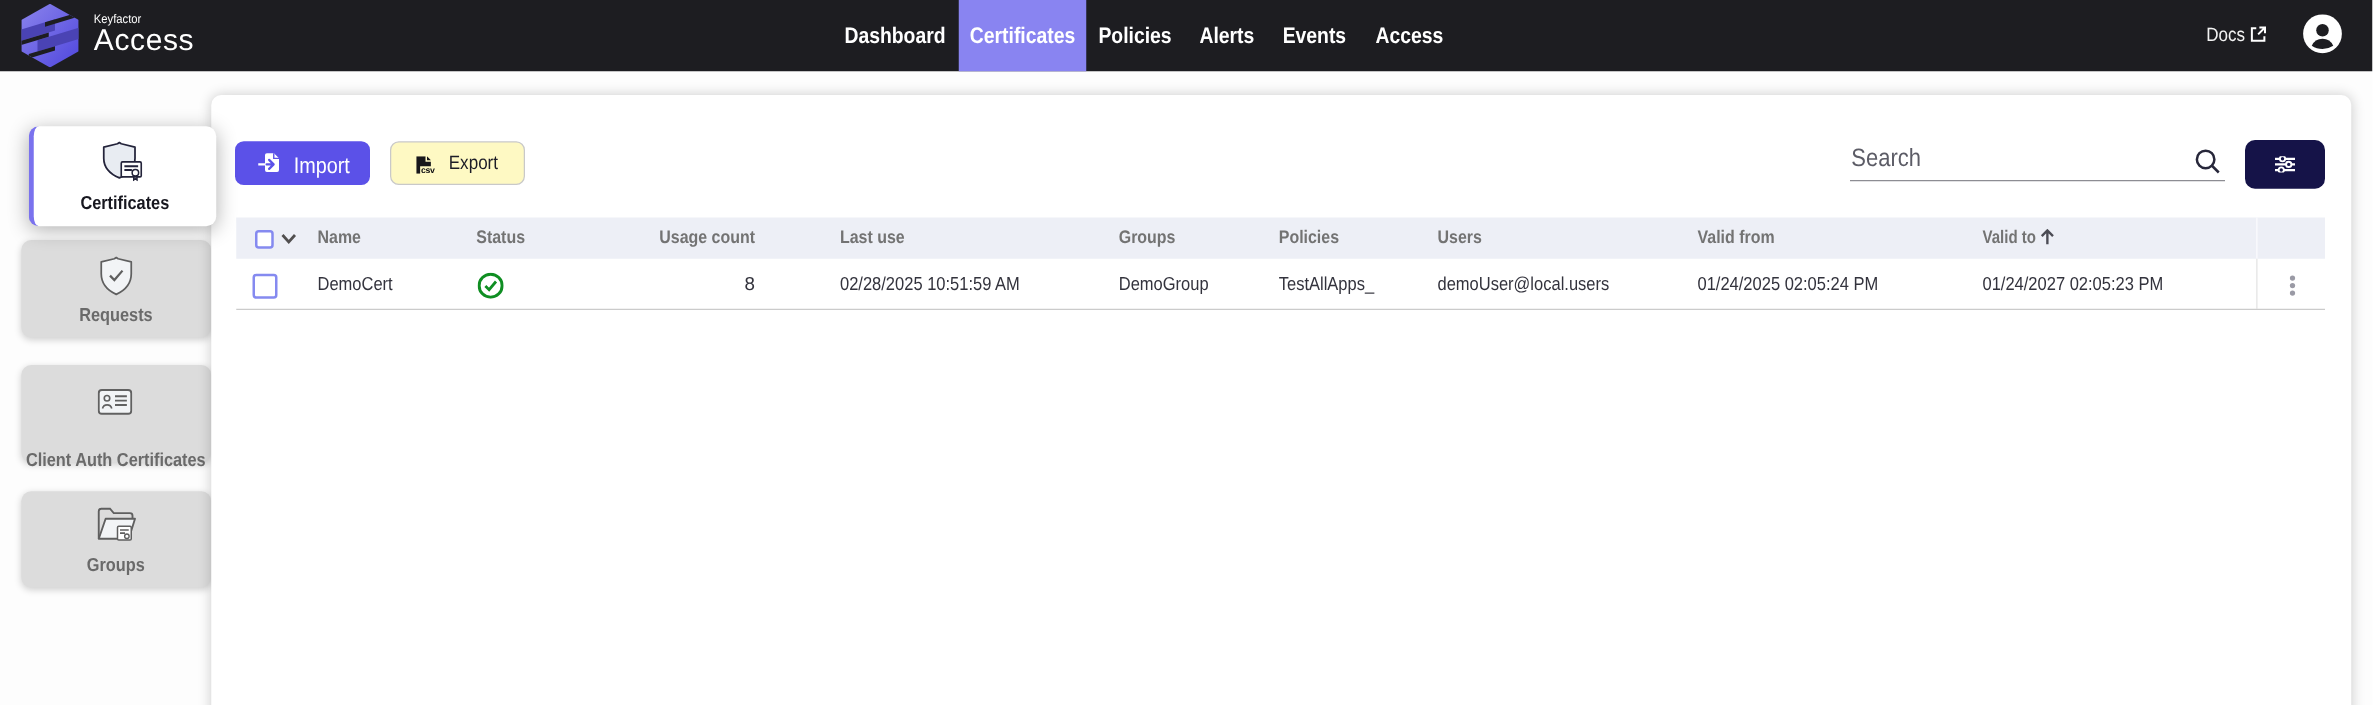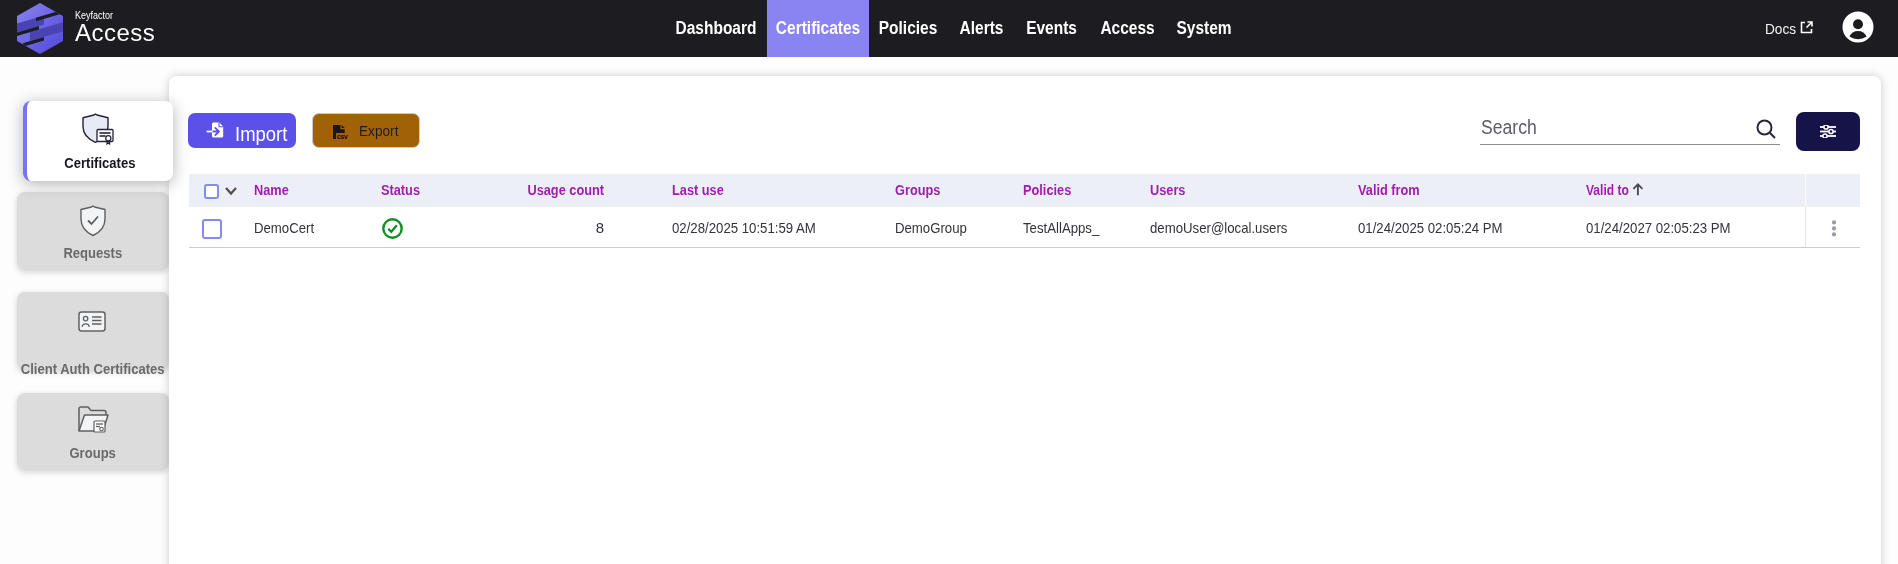--- a/index.html
+++ b/index.html
@@ -27,31 +27,31 @@
   .scard-active { position:absolute; left:23px; top:101px; width:150px; height:80px; background:#fff;
                   border-radius:8px; border-left:4px solid #7a72ee; box-shadow:0 3px 16px rgba(0,0,0,0.3);
                   z-index:30; text-align:center; color:#17171f; font-weight:700; font-size:15px; }
 
   
   .panel { position:absolute; left:169px; top:76px; width:1712px; height:520px; background:#fff;
            border-radius:8px; box-shadow:0 0 10px rgba(0,0,0,0.20); z-index:20; }
 
   
   .btn-import { position:absolute; left:188px; top:113px; width:108px; height:35px; background:#5b51e8;
-                border-radius:7px; z-index:25; color:#fff; font-size:21px; }
-  .btn-export { position:absolute; left:312px; top:113px; width:108px; height:35px; background:#a16207;
+                border-radius:7px; z-index:25; color:#fff; font-size:18px; }
+  .btn-export { position:absolute; left:312px; top:113px; width:108px; height:35px; background:#fef9c3;
                 border:1px solid #c9c9c9; border-radius:7px; z-index:25; color:#1d1d27; font-size:15.5px; }
   .search-ph { position:absolute; left:1481px; top:116px; font-size:20px; color:#5c5c66; z-index:25; }
   .search-line { position:absolute; left:1480px; top:144px; width:300px; height:1px; background:#8d8d93; z-index:25; }
   .btn-filter { position:absolute; left:1796px; top:112px; width:64px; height:39px; background:#151348;
                 border-radius:8px; z-index:25; }
 
   
   .thead { position:absolute; left:189px; top:174px; width:1671px; height:33px; background:#edeff6; z-index:25; }
-  .th { position:absolute; top:182px; font-size:14.5px; font-weight:700; color:#a21caf; z-index:26;text-decoration:underline; }
+  .th { position:absolute; top:182px; font-size:14.5px; font-weight:700; color:#737373; z-index:26;text-decoration:underline; }
   .th > .sx { transform-origin:0 50%; }
   .td { position:absolute; top:219px; font-size:15px; color:#33333d; z-index:26; }
   .rowline { position:absolute; left:189px; top:247px; width:1671px; height:1px; background:#cbcbcb; z-index:26; }
   .vsep { position:absolute; left:1805px; top:207px; width:1px; height:40px; background:#e3e3e3; z-index:26; }
   .vsep2 { position:absolute; left:1805px; top:174px; width:1px; height:33px; background:#fcfcfe; z-index:26; }
 
   .cb { position:absolute; border:2.5px solid #858af0; border-radius:3px; background:#fff; z-index:26; }
 </style>
 </head>
 <body>
@@ -90,23 +90,20 @@
       </div>
     <div class="navitem" style="width:68px">
         <span>Alerts</span>
       </div>
     <div class="navitem" style="width:72.8px">
         <span>Events</span>
       </div>
     <div class="navitem" style="width:77.4px">
         <span>Access</span>
       </div>
-    <div class="navitem" style="width:76px">
-        <span>System</span>
-      </div>
   </div>
   <div class="docs"><span class="sx">Docs</span></div>
   <svg class="abs" style="left:1799px;top:20px" width="15" height="15" viewBox="0 0 15 15">
     <path d="M6 2.5 H2.5 V12.5 H12.5 V9" fill="none" stroke="#fff" stroke-width="1.6"></path>
     <path d="M8.5 2 H13 V6.5 M13 2 L7.5 7.5" fill="none" stroke="#fff" stroke-width="1.6"></path>
   </svg>
   <svg class="abs" style="left:1842px;top:11px" width="32" height="32" viewBox="0 0 32 32">
     <circle cx="16" cy="16" r="15.5" fill="#fff"></circle>
     <circle cx="16" cy="13.2" r="5" fill="#1d1d21"></circle>
     <path d="M16 20 a 9.5 9.5 0 0 0 -8.6 5.6 a 15.5 15.5 0 0 0 17.2 0 A 9.5 9.5 0 0 0 16 20 Z" fill="#1d1d21"></path>

